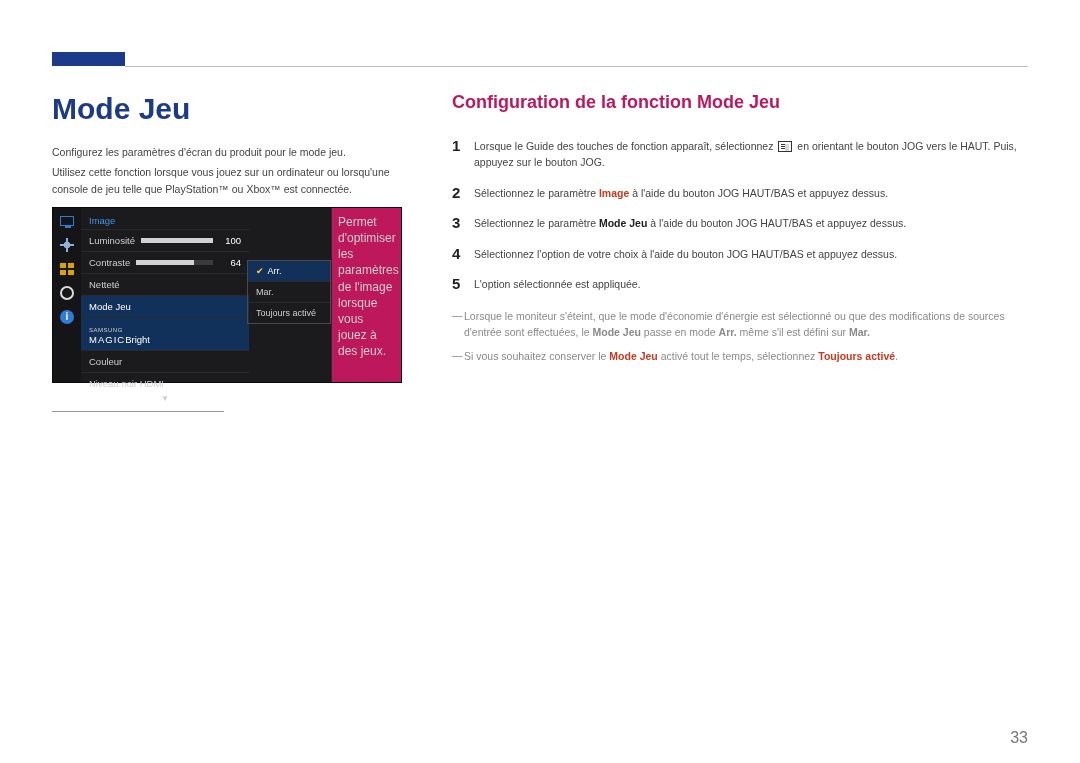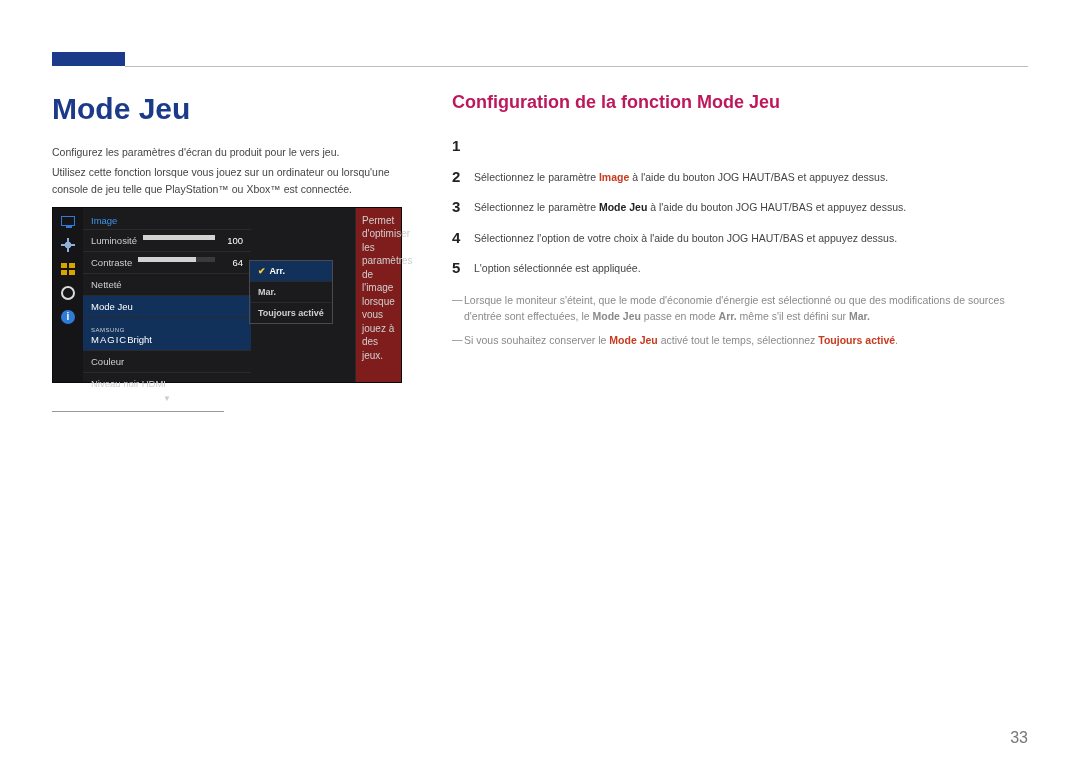--- a/index.html
+++ b/index.html
@@ -35,37 +35,37 @@
      linear-gradient(#d9a300,#d9a300) 8px 0/6px 5px no-repeat,
      linear-gradient(#d9a300,#d9a300) 0 7px/6px 5px no-repeat,
      linear-gradient(#d9a300,#d9a300) 8px 7px/6px 5px no-repeat;}
   .ic-gear { width:14px; height:14px; border-radius:50%; border:2px solid #dcdcdc; position: relative;}
   .ic-gear::after{content:"";position:absolute;inset:3px;border-radius:50%;background:#18181a;}
   .ic-info { width:14px; height:14px; border-radius:50%; background:#2e7bd8; color:#fff; font-weight:700; font-size:10px; display:flex; align-items:center; justify-content:center;}
 
   .osd-main { flex: 1; display: flex; }
   .osd-menu { width: 168px; padding-top: 4px; }
   .osd-title { color: #3c96ec; font-size: 9.5px; padding: 3px 8px; }
-  .osd-row { display:flex; justify-content:space-between; padding: 5px 8px; border-top:1px solid #2a2a2c; color:#cfcfcf; position: relative;}
+  .osd-row { display:flex; align-items:center; justify-content:space-between; padding: 5px 8px; border-top:1px solid #2a2a2c; color:#cfcfcf; position: relative;}
   .osd-row.selected { background: #11305a; color:#fff;}
   .osd-bar { margin-left: 6px; flex:1; height:5px; background:#3a3a3c; position: relative;}
   .osd-bar-fill{position:absolute;left:0;top:0;height:100%;background:#d2d2d2;}
   .osd-val { width:28px; text-align:right; font-size:9.5px; color:#fff;}
   .osd-row.nettete::after, .osd-row.niveau::after { content:"";}
   .osd-arrow-down { text-align:center; color:#cccccc; font-size:8px; height:10px; }
   .magic-small { font-size:6px; letter-spacing:0.5px; color:#cfcfcf; }
 
   .osd-popup { width: 84px; margin-top: 52px; margin-left: -2px; position:relative;}
   .osd-popup-inner { border:1px solid #4a4a4c;}
-  .osd-popup-item { padding:5px 8px; border-top:1px solid #2a2a2c; font-size:9px; color:#cfcfcf;font-weight:bold;}
+  .osd-popup-item { padding:5px 8px; border-top:1px solid #2a2a2c; font-size:9px; color:#cfcfcf;}
   .osd-popup-item:first-child{border-top:none;}
   .osd-popup-item.sel { background:#11305a; color:#fff; position:relative;}
   .chk { color:#ffce2b; margin-right:4px; font-size:9px;}
 
-  .osd-hint { width: 46px; margin-left:auto; padding:6px 6px; font-size:10px; line-height:1.35; color:#cfcfcf; background:#7f1d1d; border-left:1px solid #2a2a2c; }
+  .osd-hint { width: 70px; margin-left:auto; padding:6px 6px; font-size:12px; line-height:1.35; color:#cfcfcf; background:#be185d; border-left:1px solid #2a2a2c; }
 
   .foot-divider { width: 172px; height:1px; background:#999; margin-top:28px; margin-bottom:8px;}
   .footnote { font-size:9.5px; color:#8a8a8a; position:relative; padding-left:12px;}
   .footnote::before{content:"―"; position:absolute; left:0; top:-1px; color:#8a8a8a;}
 
   .steps { list-style:none; counter-reset: step; }
   .step { display:flex; font-size:10.5px; line-height:1.55; color:#444; padding:7px 0; }
   .step .num { width:22px; flex:none; font-size:15px; font-weight:700; color:#222; line-height:1.1;}
   .step .txt {}
   .em-image { color:#c83a1e; font-weight:700;}
@@ -85,21 +85,21 @@
 <body>
 
 <div class="page">
   <div class="blue-bar"></div>
   <div class="top-rule"></div>
 
   <div class="content">
 
     <div class="left-col">
       <h1 class="mode-jeu">Mode Jeu</h1>
-      <p class="left-desc">Configurez les paramètres d'écran du produit pour le vers jeu.</p>
+      <p class="left-desc">Configurez les paramètres d'écran du produit pour le mode jeu.</p>
       <p class="left-desc">Utilisez cette fonction lorsque vous jouez sur un ordinateur ou lorsqu'une console de jeu telle que PlayStation™ ou Xbox™ est connectée.</p>
 
       <div class="osd">
         <div class="osd-sidebar">
           <span class="osd-ic">
               <span class="ic-monitor"></span>
             </span>
           <span class="osd-ic">
               <span class="ic-brightness"></span>
             </span>
@@ -164,20 +164,25 @@
 
       <div class="foot-divider"></div>
     </div>
 
     <div class="right-col">
       <h2 class="config-title">Configuration de la fonction Mode Jeu</h2>
 
       <ol class="steps">
         <li class="step">
           <span class="num">1</span>
+          <span class="txt">
+            <span>Lorsque le Guide des touches de fonction apparaît, sélectionnez</span>
+            <span class="menu-ic"></span>
+            <span>en orientant le bouton JOG vers le HAUT. Puis, appuyez sur le bouton JOG.</span>
+          </span>
         </li>
         <li class="step">
           <span class="num">2</span>
           <span class="txt"><span>Sélectionnez le paramètre </span><span class="em-image">Image</span><span> à l'aide du bouton JOG HAUT/BAS et appuyez dessus.</span></span>
         </li>
         <li class="step">
           <span class="num">3</span>
           <span class="txt"><span>Sélectionnez le paramètre </span><span class="em-mode">Mode Jeu</span><span> à l'aide du bouton JOG HAUT/BAS et appuyez dessus.</span></span>
         </li>
         <li class="step">

